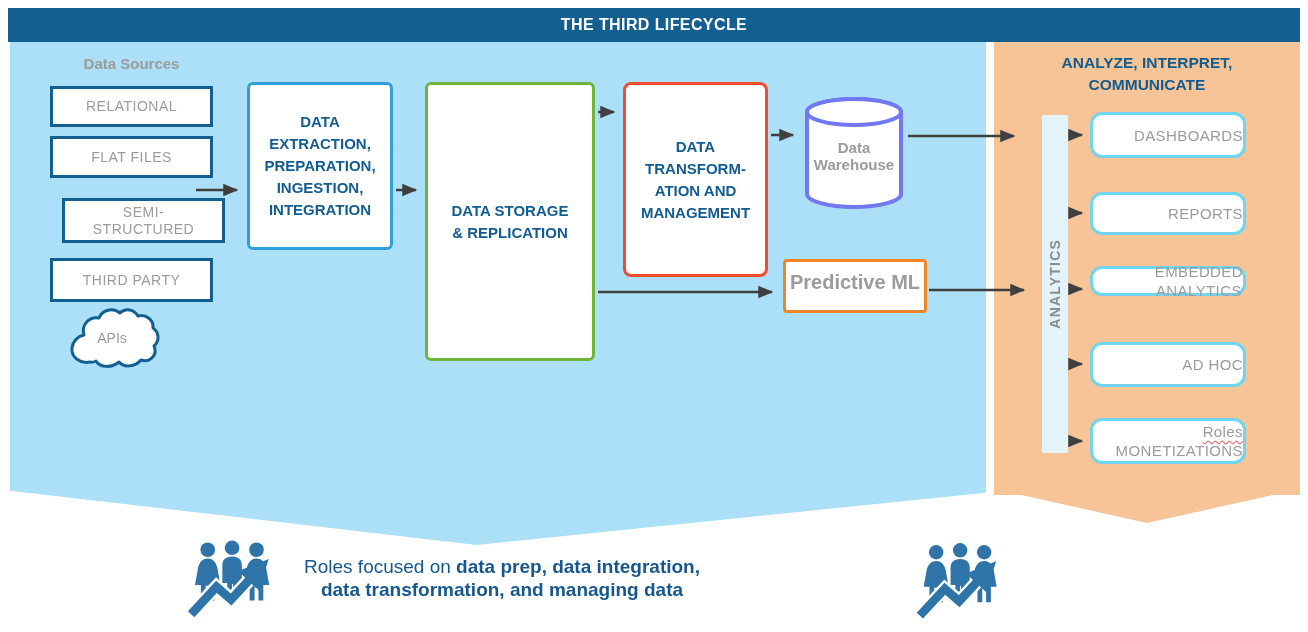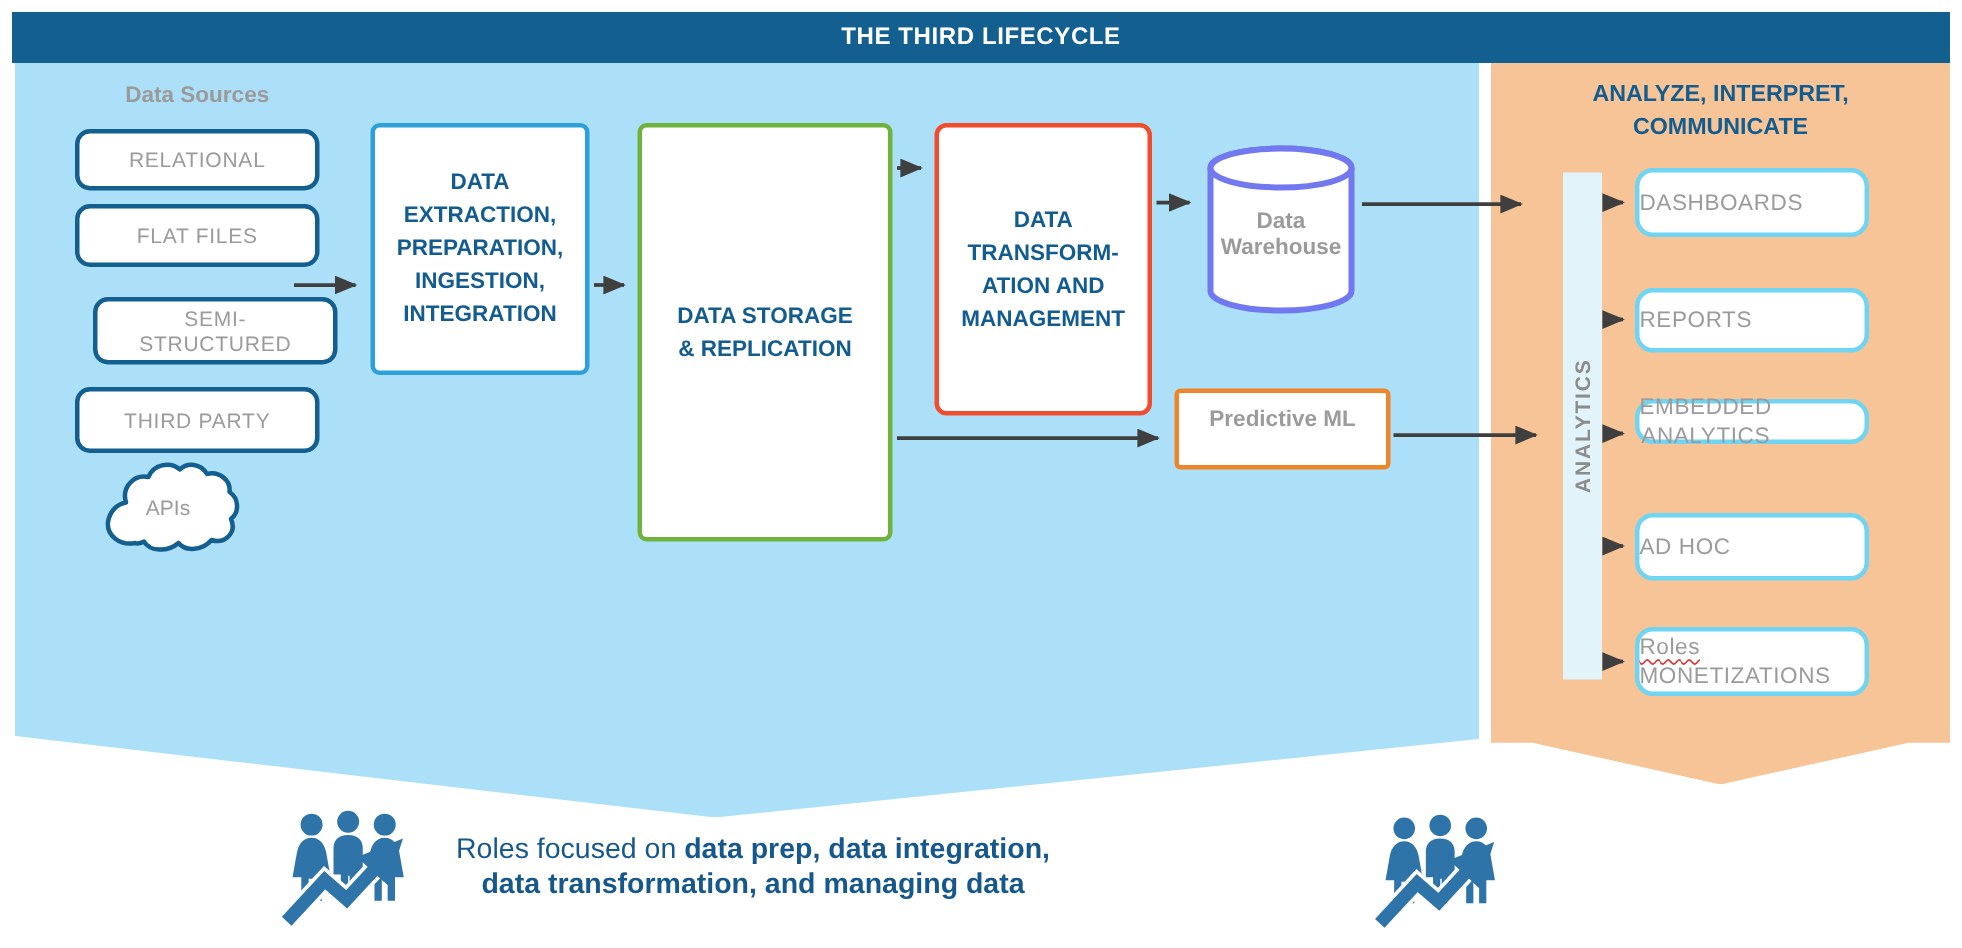--- a/index.html
+++ b/index.html
@@ -41,59 +41,59 @@
     left:994px;top:42px;width:306px;height:481px;background:var(--right-bg);
     clip-path:polygon(0 0,100% 0,100% 94.2%,91% 94.2%,50% 100%,9% 94.2%,0 94.2%);
   }
   
   #sources-heading{
     left:50px;top:55px;width:163px;text-align:center;
     color:var(--gray);font-weight:bold;font-size:15px;
   }
   .src-box{
     left:50px;width:163px;background:#fff;border:3px solid var(--src-border);
-    border-radius:10px;display:flex;align-items:center;justify-content:center;
+    border-radius:0;display:flex;align-items:center;justify-content:center;
     color:var(--gray);font-size:14px;letter-spacing:.5px;text-align:center;
     box-sizing:border-box;line-height:17px;
   }
   
   .flow-box{
     background:#fff;box-sizing:border-box;border-radius:6px;
     display:flex;align-items:center;justify-content:center;text-align:center;
     color:var(--dkblue);font-weight:bold;font-size:15px;line-height:22px;
   }
   #box-extraction{left:247px;top:82px;width:146px;height:168px;border:3px solid var(--ext-border);}
   #box-storage{left:425px;top:82px;width:170px;height:279px;border:3px solid var(--sto-border);}
   #box-transformation{left:623px;top:82px;width:145px;height:195px;border:3px solid var(--tra-border);border-radius:8px;}
   #warehouse-label{
     left:802px;top:139px;width:104px;text-align:center;color:var(--gray);
     font-weight:bold;font-size:15px;line-height:17px;
   }
   #box-predictive{
     left:783px;top:259px;width:144px;height:54px;background:#fff;box-sizing:border-box;
     border:3.5px solid var(--pml-border);border-radius:4px;text-align:center;
-    color:var(--gray);font-weight:bold;font-size:15px;padding-top:9px;
+    color:var(--gray);font-weight:bold;font-size:20px;padding-top:9px;
   }
   
   #analyze-heading{
     left:1004px;top:52px;width:286px;text-align:center;color:var(--dkblue);
     font-weight:bold;font-size:15.5px;line-height:22px;
   }
   #analytics-bar{
     left:1042px;top:115px;width:26px;height:338px;background:var(--bar-bg);
     display:flex;align-items:center;justify-content:center;
   }
   #analytics-bar span{
     writing-mode:vertical-rl;transform:rotate(180deg);
     color:#8c8c8c;font-weight:bold;font-size:14px;letter-spacing:1.2px;
   }
   .out-box{
     left:1090px;width:156px;background:#fff;box-sizing:border-box;
     border:3.5px solid var(--out-border);border-radius:12px;
-    display:flex;align-items:flex-start;justify-content:center;flex-direction:column;
+    display:flex;align-items:flex-end;justify-content:center;flex-direction:column;
     color:var(--gray);font-size:15px;letter-spacing:.4px;text-align:center;line-height:19px;
   }
   .misspelled{
     text-decoration:underline wavy #e03030;
     text-decoration-thickness:1px;text-underline-offset:3px;
   }
   
   .caption{color:#17588c;font-size:19px;text-align:center;}
   .caption b{font-weight:bold;}
   #caption-left{left:300px;top:555px;width:404px;line-height:23px;}

